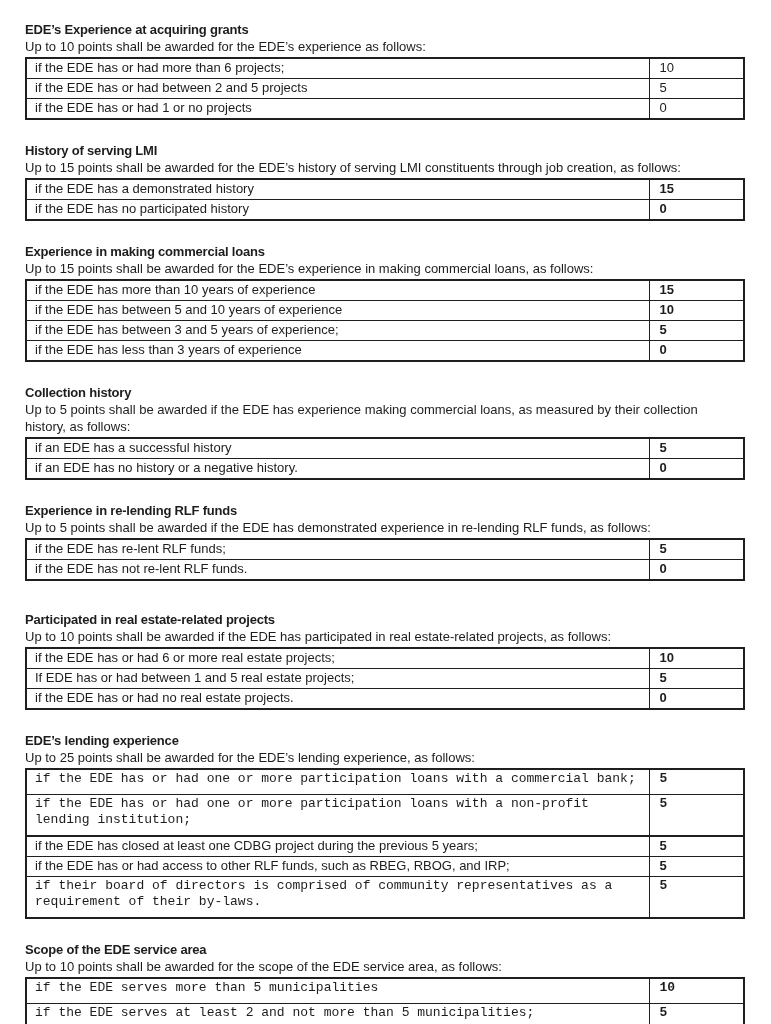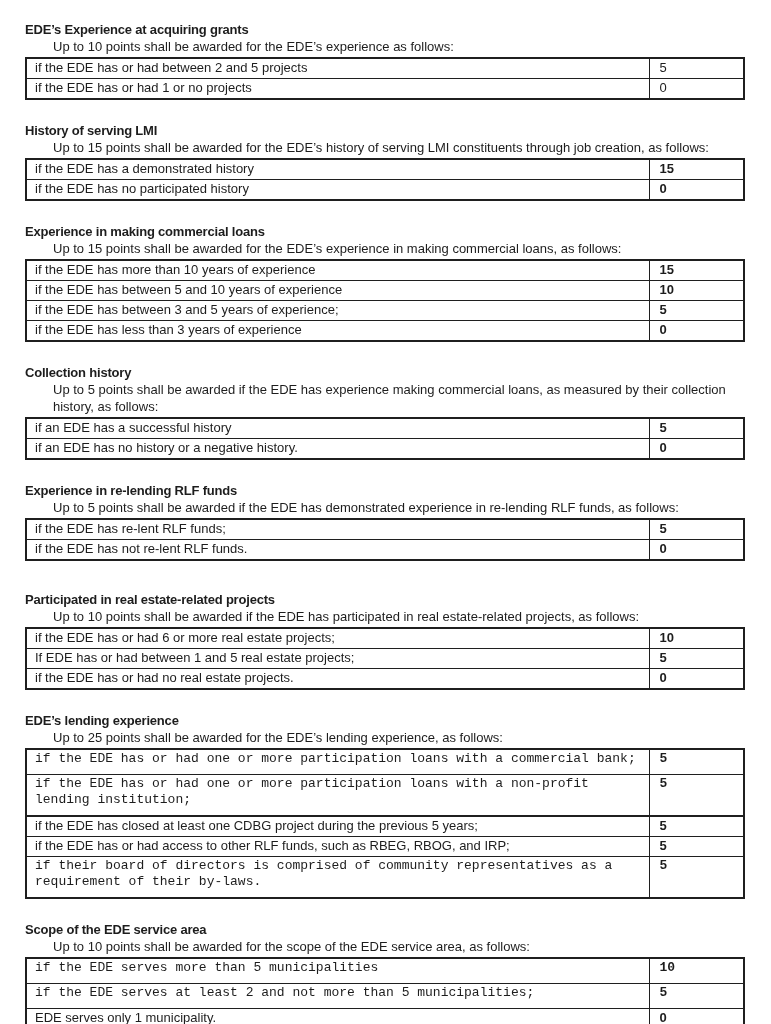--- a/index.html
+++ b/index.html
@@ -28,21 +28,21 @@
     font-weight: bold;
     font-size: 13px;
     line-height: 17px;
     letter-spacing: -0.2px;
     white-space: nowrap;
   }
   .section-desc {
     line-height: 17px;
     margin: 0 0 2px 0;
   }
-  .desc-line { white-space: nowrap; margin-left: 28px; }
+  .desc-line { white-space: nowrap; }
 
   table.criteria-table {
     width: 100%;
     border-collapse: collapse;
     table-layout: fixed;
     border: 2px solid #1f1f1f;
   }
   col.col-points { width: 95px; }
   td {
     border: 1px solid #1f1f1f;
@@ -68,20 +68,24 @@
     <div class="section-desc">
         <div class="desc-line">Up to 10 points shall be awarded for the EDE’s experience as follows:</div>
       </div>
     <table class="criteria-table regular-points">
       <colgroup>
           <col class="col-criteria">
           <col class="col-points">
         </colgroup>
       <tbody>
         <tr>
+          <td class="criteria-cell">if the EDE has or had more than 6 projects;</td>
+          <td class="points-cell">10</td>
+        </tr>
+        <tr>
           <td class="criteria-cell">if the EDE has or had between 2 and 5 projects</td>
           <td class="points-cell">5</td>
         </tr>
         <tr>
           <td class="criteria-cell">if the EDE has or had 1 or no projects</td>
           <td class="points-cell">0</td>
         </tr>
       </tbody>
     </table>
   </section>

